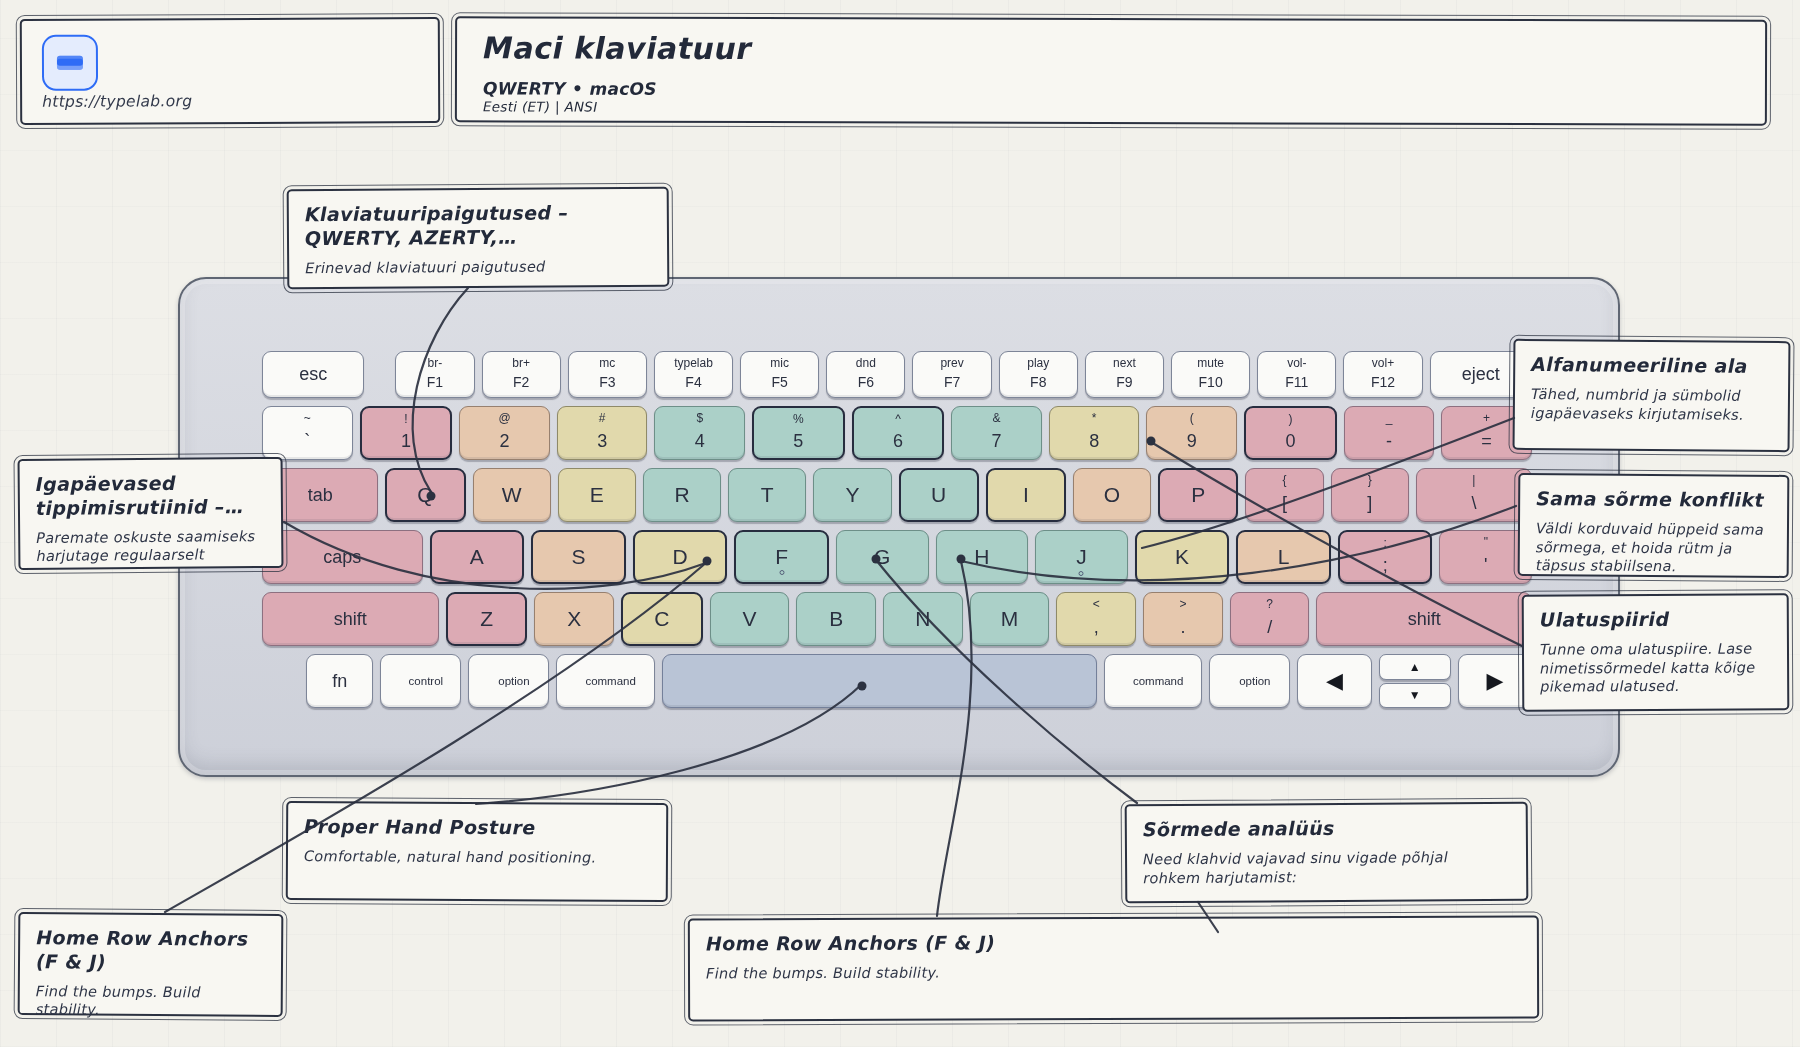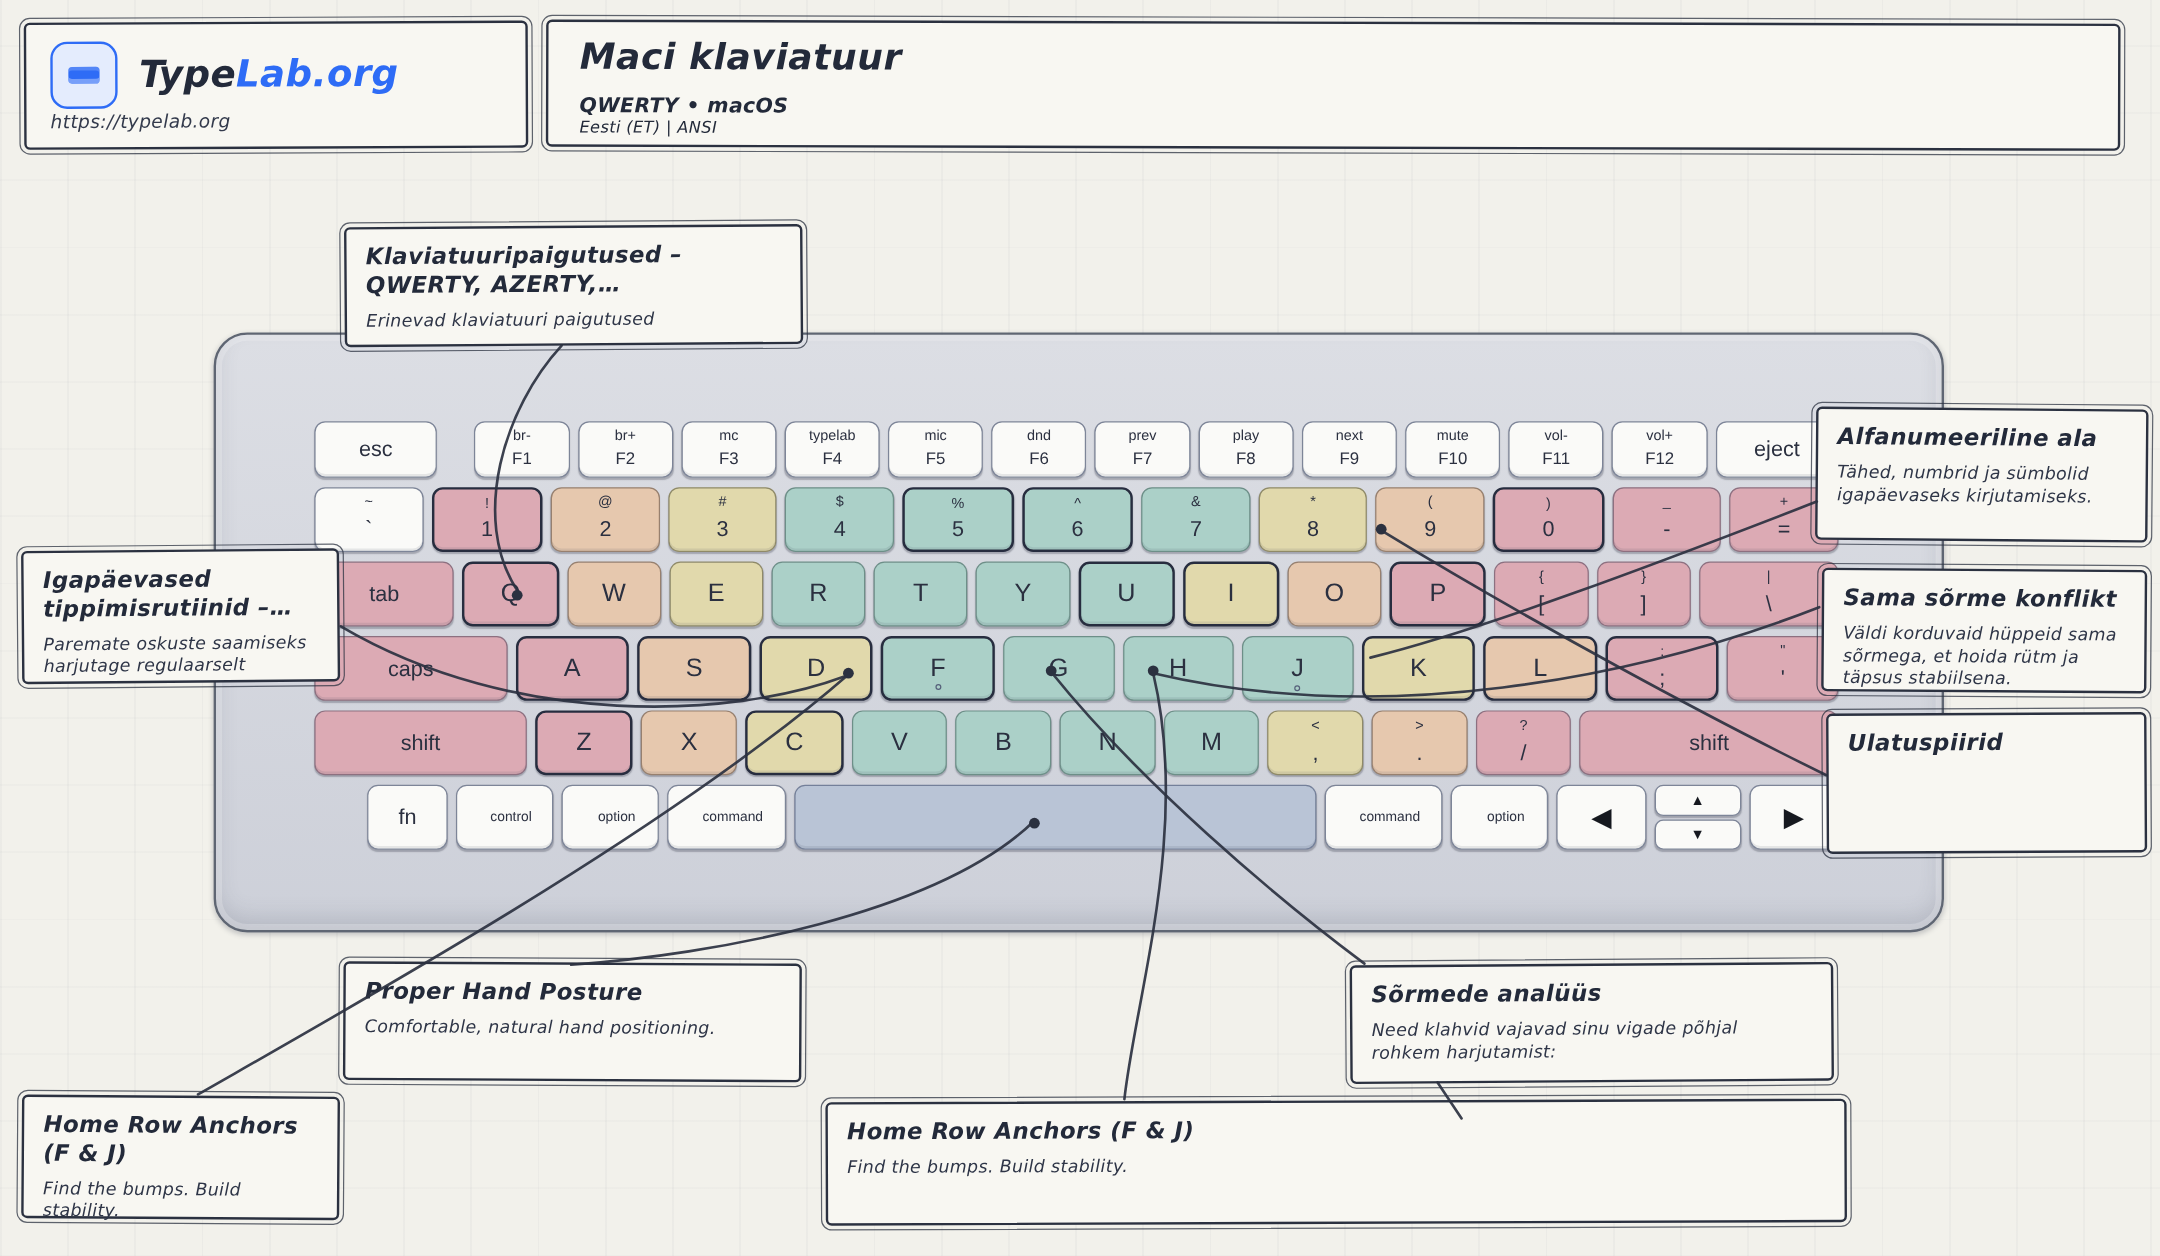--- a/index.html
+++ b/index.html
@@ -99,21 +99,20 @@
   #connector-svg { position:absolute; left:0; top:0; z-index:5; pointer-events:none; }
 </style>
 </head>
 <body>
 
 <div class="sketchbox logo-box">
   <div class="logo-row">
     <div class="logo-icon">
       <div class="logo-glyph"></div>
     </div>
-    <div class="logo-text hand"><span>Type</span><span class="blue">Lab.org</span></div>
   </div>
   <div class="logo-url hand">https://typelab.org</div>
 </div>
 
 <div class="sketchbox title-box">
   <div class="title-main hand">Maci klaviatuur</div>
   <div class="title-sub1 hand">QWERTY • macOS</div>
   <div class="title-sub2 hand">Eesti (ET)  |  ANSI</div>
 </div>
 
@@ -405,20 +404,21 @@
     <div class="sketchbox callout" style="left: 18px; top: 458px; width: 265px; height: 111px; transform: rotate(-0.5deg);">
       <h3 class="hand">Igapäevased tippimisrutiinid –…</h3>
       <p class="hand">Paremate oskuste saamiseks harjutage regulaarselt</p>
     </div>
     <div class="sketchbox callout" style="left: 1518px; top: 474px; width: 271px; height: 103px; transform: rotate(0.4deg);">
       <h3 class="hand">Sama sõrme konflikt</h3>
       <p class="hand">Väldi korduvaid hüppeid sama sõrmega, et hoida rütm ja täpsus stabiilsena.</p>
     </div>
     <div class="sketchbox callout" style="left: 1522px; top: 594px; width: 267px; height: 117px; transform: rotate(-0.3deg);">
       <h3 class="hand">Ulatuspiirid</h3>
+      <p class="hand">Tunne oma ulatuspiire. Lase nimetissõrmedel katta kõige pikemad ulatused.</p>
     </div>
     <div class="sketchbox callout" style="left: 286px; top: 802px; width: 382px; height: 99px; transform: rotate(0.3deg);">
       <h3 class="hand">Proper Hand Posture</h3>
       <p class="hand">Comfortable, natural hand positioning.</p>
     </div>
     <div class="sketchbox callout" style="left: 1125px; top: 803px; width: 403px; height: 99px; transform: rotate(-0.4deg);">
       <h3 class="hand">Sõrmede analüüs</h3>
       <p class="hand">Need klahvid vajavad sinu vigade põhjal rohkem harjutamist:</p>
     </div>
     <div class="sketchbox callout" style="left: 18px; top: 913px; width: 265px; height: 103px; transform: rotate(0.4deg);">

